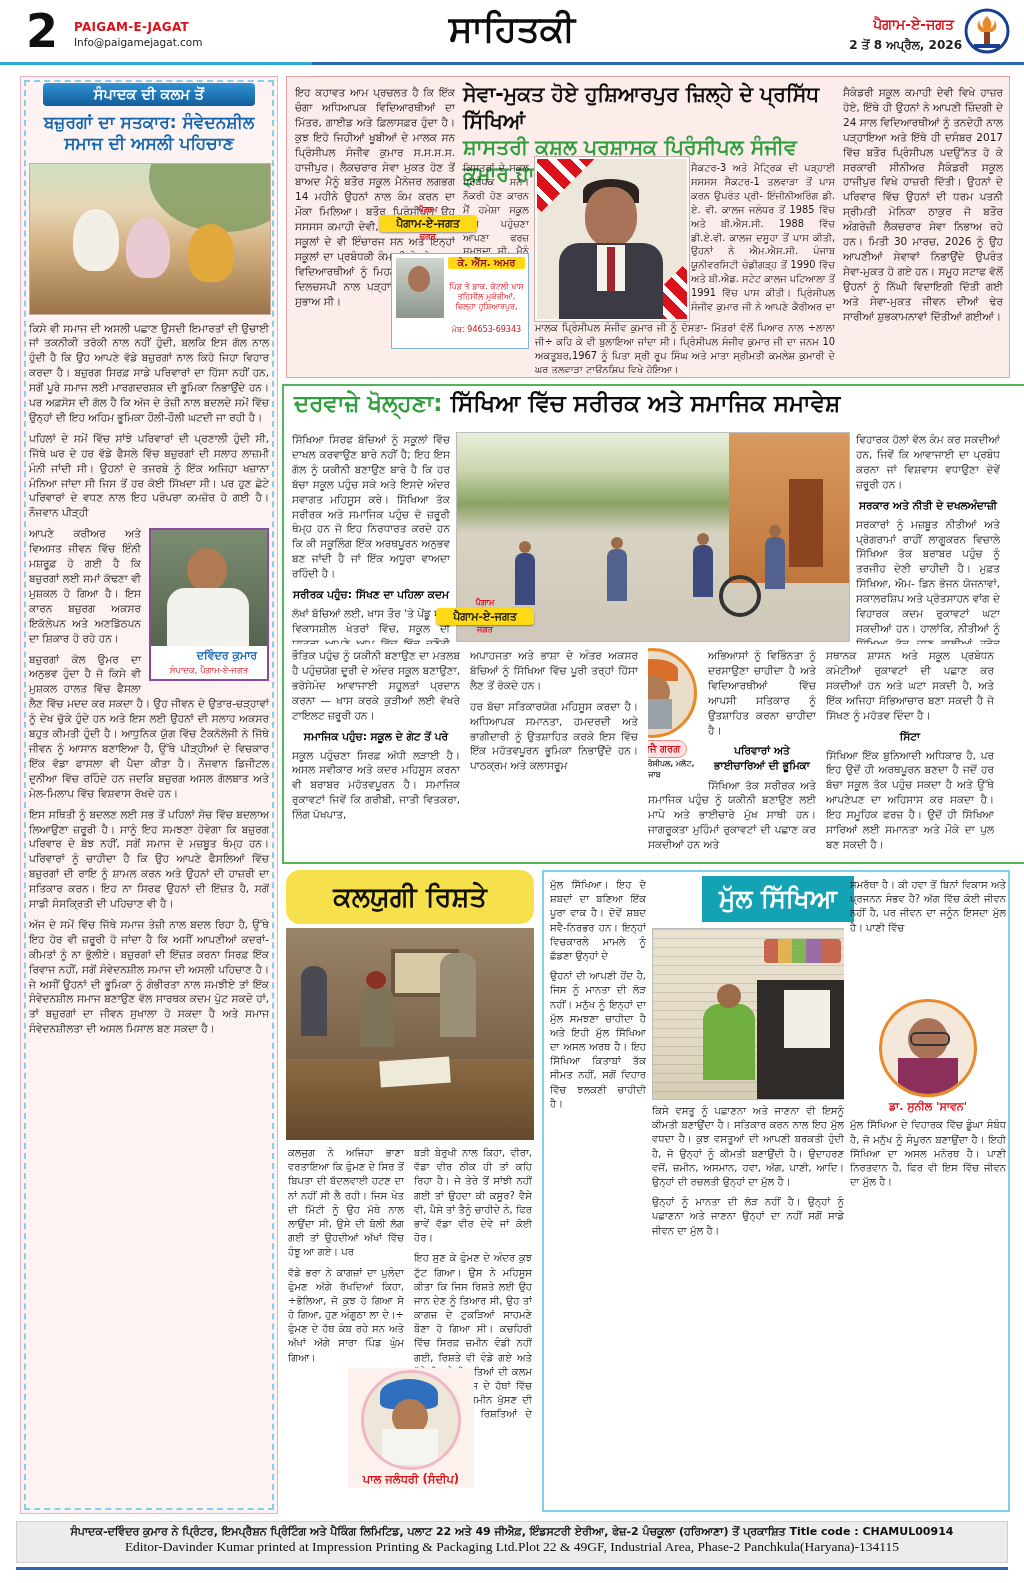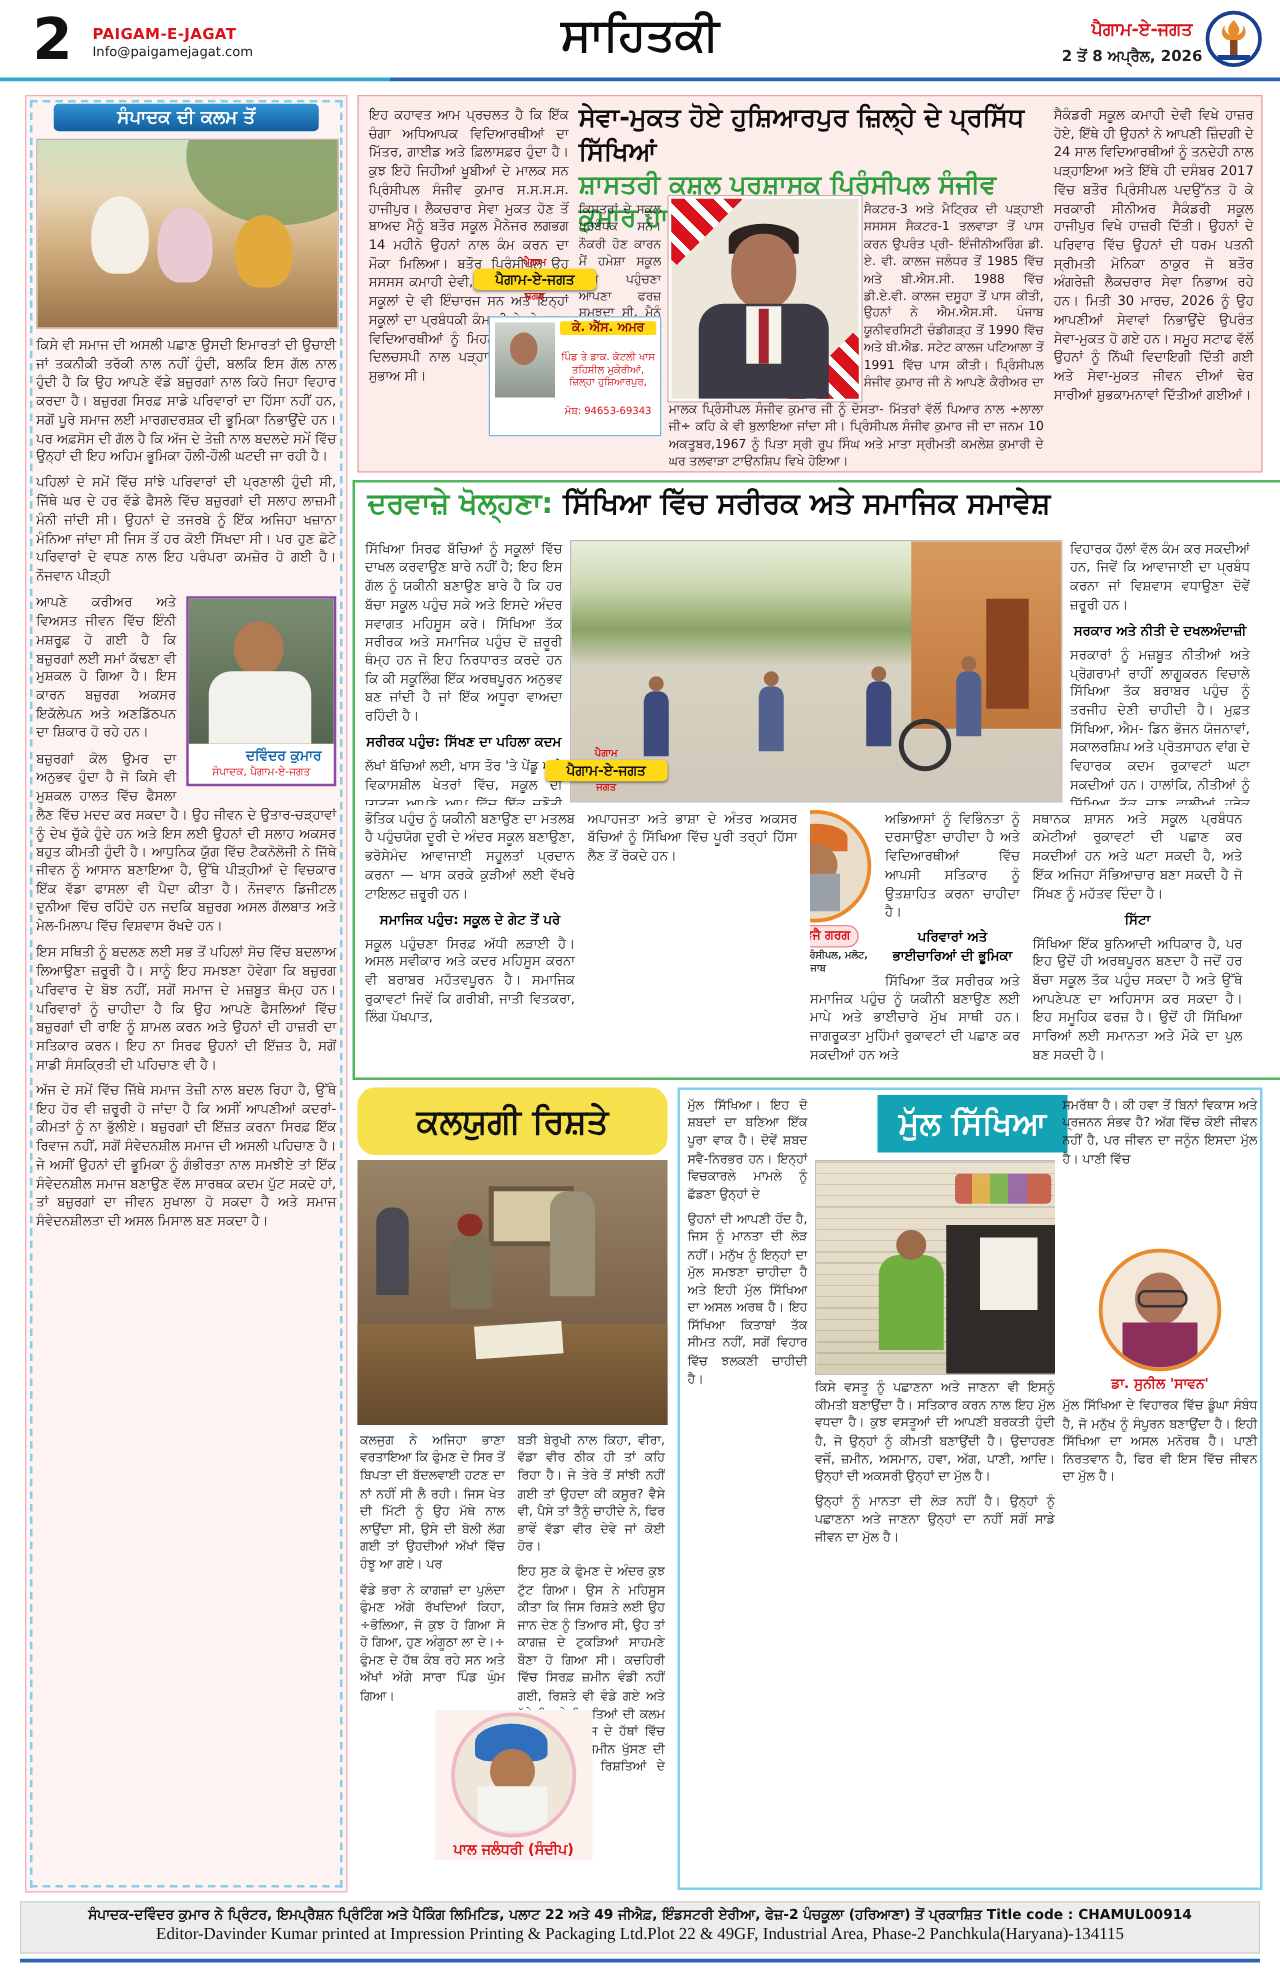--- a/index.html
+++ b/index.html
@@ -166,20 +166,21 @@
     <path d="M23 8 C27 13 29 16 26 20 C31 18 31 14 30 12 C34 16 33 22 28 24 L18 24 C13 22 12 16 16 12 C15 15 16 18 20 20 C17 16 19 12 23 8 Z" fill="#e8892a"></path>
     <rect x="20" y="24" width="6" height="12" fill="#8a4520"></rect>
     <path d="M10 36 h26 v4 h-26 z" fill="#1b3f8f"></path>
   </svg>
 </div>
 <div class="rule1"></div>
 <div class="rule2"></div>
 
 <section class="edbox">
   <div class="kicker">ਸੰਪਾਦਕ ਦੀ ਕਲਮ ਤੋਂ</div>
+  <div class="edhead">ਬਜ਼ੁਰਗਾਂ ਦਾ ਸਤਕਾਰ: ਸੰਵੇਦਨਸ਼ੀਲ ਸਮਾਜ ਦੀ ਅਸਲੀ ਪਹਿਚਾਣ</div>
   <div class="edphoto">
     <span class="tree"></span>
     <span class="b1"></span>
     <span class="b2"></span>
     <span class="b3"></span>
   </div>
   <div class="bt" style="margin-top:6px;">
     <p>ਕਿਸੇ ਵੀ ਸਮਾਜ ਦੀ ਅਸਲੀ ਪਛਾਣ ਉਸਦੀ ਇਮਾਰਤਾਂ ਦੀ ਉਚਾਈ ਜਾਂ ਤਕਨੀਕੀ ਤਰੱਕੀ ਨਾਲ ਨਹੀਂ ਹੁੰਦੀ, ਬਲਕਿ ਇਸ ਗੱਲ ਨਾਲ ਹੁੰਦੀ ਹੈ ਕਿ ਉਹ ਆਪਣੇ ਵੱਡੇ ਬਜ਼ੁਰਗਾਂ ਨਾਲ ਕਿਹੋ ਜਿਹਾ ਵਿਹਾਰ ਕਰਦਾ ਹੈ। ਬਜ਼ੁਰਗ ਸਿਰਫ਼ ਸਾਡੇ ਪਰਿਵਾਰਾਂ ਦਾ ਹਿੱਸਾ ਨਹੀਂ ਹਨ, ਸਗੋਂ ਪੂਰੇ ਸਮਾਜ ਲਈ ਮਾਰਗਦਰਸ਼ਕ ਦੀ ਭੂਮਿਕਾ ਨਿਭਾਉਂਦੇ ਹਨ। ਪਰ ਅਫ਼ਸੋਸ ਦੀ ਗੱਲ ਹੈ ਕਿ ਅੱਜ ਦੇ ਤੇਜ਼ੀ ਨਾਲ ਬਦਲਦੇ ਸਮੇਂ ਵਿੱਚ ਉਨ੍ਹਾਂ ਦੀ ਇਹ ਅਹਿਮ ਭੂਮਿਕਾ ਹੌਲੀ-ਹੌਲੀ ਘਟਦੀ ਜਾ ਰਹੀ ਹੈ।</p>
     <p>ਪਹਿਲਾਂ ਦੇ ਸਮੇਂ ਵਿੱਚ ਸਾਂਝੇ ਪਰਿਵਾਰਾਂ ਦੀ ਪ੍ਰਣਾਲੀ ਹੁੰਦੀ ਸੀ, ਜਿੱਥੇ ਘਰ ਦੇ ਹਰ ਵੱਡੇ ਫੈਸਲੇ ਵਿੱਚ ਬਜ਼ੁਰਗਾਂ ਦੀ ਸਲਾਹ ਲਾਜ਼ਮੀ ਮੰਨੀ ਜਾਂਦੀ ਸੀ। ਉਹਨਾਂ ਦੇ ਤਜਰਬੇ ਨੂੰ ਇੱਕ ਅਜਿਹਾ ਖਜ਼ਾਨਾ ਮੰਨਿਆ ਜਾਂਦਾ ਸੀ ਜਿਸ ਤੋਂ ਹਰ ਕੋਈ ਸਿੱਖਦਾ ਸੀ। ਪਰ ਹੁਣ ਛੋਟੇ ਪਰਿਵਾਰਾਂ ਦੇ ਵਧਣ ਨਾਲ ਇਹ ਪਰੰਪਰਾ ਕਮਜ਼ੋਰ ਹੋ ਗਈ ਹੈ। ਨੌਜਵਾਨ ਪੀੜ੍ਹੀ</p>
     <div class="edinset">
@@ -264,20 +265,21 @@
     <div class="l3">ਜਗਤ</div>
   </div>
   <div class="inc-row2">
     <div class="col bt">
       <p>ਭੌਤਿਕ ਪਹੁੰਚ ਨੂੰ ਯਕੀਨੀ ਬਣਾਉਣ ਦਾ ਮਤਲਬ ਹੈ ਪਹੁੰਚਯੋਗ ਦੂਰੀ ਦੇ ਅੰਦਰ ਸਕੂਲ ਬਣਾਉਣਾ, ਭਰੋਸੇਮੰਦ ਆਵਾਜਾਈ ਸਹੂਲਤਾਂ ਪ੍ਰਦਾਨ ਕਰਨਾ — ਖਾਸ ਕਰਕੇ ਕੁੜੀਆਂ ਲਈ ਵੱਖਰੇ ਟਾਇਲਟ ਜ਼ਰੂਰੀ ਹਨ।</p>
       <div class="sub">ਸਮਾਜਿਕ ਪਹੁੰਚ: ਸਕੂਲ ਦੇ ਗੇਟ ਤੋਂ ਪਰੇ</div>
       <p>ਸਕੂਲ ਪਹੁੰਚਣਾ ਸਿਰਫ਼ ਅੱਧੀ ਲੜਾਈ ਹੈ। ਅਸਲ ਸਵੀਕਾਰ ਅਤੇ ਕਦਰ ਮਹਿਸੂਸ ਕਰਨਾ ਵੀ ਬਰਾਬਰ ਮਹੱਤਵਪੂਰਨ ਹੈ। ਸਮਾਜਿਕ ਰੁਕਾਵਟਾਂ ਜਿਵੇਂ ਕਿ ਗਰੀਬੀ, ਜਾਤੀ ਵਿਤਕਰਾ, ਲਿੰਗ ਪੱਖਪਾਤ,</p>
     </div>
     <div class="col bt">
       <p>ਅਪਾਹਜਤਾ ਅਤੇ ਭਾਸ਼ਾ ਦੇ ਅੰਤਰ ਅਕਸਰ ਬੱਚਿਆਂ ਨੂੰ ਸਿੱਖਿਆ ਵਿੱਚ ਪੂਰੀ ਤਰ੍ਹਾਂ ਹਿੱਸਾ ਲੈਣ ਤੋਂ ਰੋਕਦੇ ਹਨ।</p>
+      <p>ਹਰ ਬੱਚਾ ਸਤਿਕਾਰਯੋਗ ਮਹਿਸੂਸ ਕਰਦਾ ਹੈ। ਅਧਿਆਪਕ ਸਮਾਨਤਾ, ਹਮਦਰਦੀ ਅਤੇ ਭਾਗੀਦਾਰੀ ਨੂੰ ਉਤਸ਼ਾਹਿਤ ਕਰਕੇ ਇਸ ਵਿੱਚ ਇੱਕ ਮਹੱਤਵਪੂਰਨ ਭੂਮਿਕਾ ਨਿਭਾਉਂਦੇ ਹਨ। ਪਾਠਕ੍ਰਮ ਅਤੇ ਕਲਾਸਰੂਮ</p>
     </div>
     <div class="col bt">
       <div class="garg">
         <div class="cir">
           <span class="cap"></span>
           <span class="fc"></span>
           <span class="bd"></span>
         </div>
         <span class="nm">ਡਾ. ਵਿਜੈ ਗਰਗ</span>
         <div class="tt">ਸੇਵਾਮੁਕਤ ਪ੍ਰਿੰਸੀਪਲ, ਮਲੋਟ, ਪੰਜਾਬ</div>
@@ -332,21 +334,21 @@
   </div>
   <div class="mull-mid">
     <div class="mull-photo">
       <span class="scrib"></span>
       <span class="toys"></span>
       <span class="desk"></span>
       <span class="paper"></span>
       <span class="boy"></span>
     </div>
     <div class="bt" style="margin-top:4px;">
-      <p>ਕਿਸੇ ਵਸਤੂ ਨੂੰ ਪਛਾਣਨਾ ਅਤੇ ਜਾਣਨਾ ਵੀ ਇਸਨੂੰ ਕੀਮਤੀ ਬਣਾਉਂਦਾ ਹੈ। ਸਤਿਕਾਰ ਕਰਨ ਨਾਲ ਇਹ ਮੁੱਲ ਵਧਦਾ ਹੈ। ਕੁਝ ਵਸਤੂਆਂ ਦੀ ਆਪਣੀ ਬਰਕਤੀ ਹੁੰਦੀ ਹੈ, ਜੋ ਉਨ੍ਹਾਂ ਨੂੰ ਕੀਮਤੀ ਬਣਾਉਂਦੀ ਹੈ। ਉਦਾਹਰਣ ਵਜੋਂ, ਜ਼ਮੀਨ, ਅਸਮਾਨ, ਹਵਾ, ਅੱਗ, ਪਾਣੀ, ਆਦਿ। ਉਨ੍ਹਾਂ ਦੀ ਅਕਸਰੀ ਉਨ੍ਹਾਂ ਦਾ ਮੁੱਲ ਹੈ।</p>
+      <p>ਕਿਸੇ ਵਸਤੂ ਨੂੰ ਪਛਾਣਨਾ ਅਤੇ ਜਾਣਨਾ ਵੀ ਇਸਨੂੰ ਕੀਮਤੀ ਬਣਾਉਂਦਾ ਹੈ। ਸਤਿਕਾਰ ਕਰਨ ਨਾਲ ਇਹ ਮੁੱਲ ਵਧਦਾ ਹੈ। ਕੁਝ ਵਸਤੂਆਂ ਦੀ ਆਪਣੀ ਬਰਕਤੀ ਹੁੰਦੀ ਹੈ, ਜੋ ਉਨ੍ਹਾਂ ਨੂੰ ਕੀਮਤੀ ਬਣਾਉਂਦੀ ਹੈ। ਉਦਾਹਰਣ ਵਜੋਂ, ਜ਼ਮੀਨ, ਅਸਮਾਨ, ਹਵਾ, ਅੱਗ, ਪਾਣੀ, ਆਦਿ। ਉਨ੍ਹਾਂ ਦੀ ਰਚਲਤੀ ਉਨ੍ਹਾਂ ਦਾ ਮੁੱਲ ਹੈ।</p>
       <p>ਉਨ੍ਹਾਂ ਨੂੰ ਮਾਨਤਾ ਦੀ ਲੋੜ ਨਹੀਂ ਹੈ। ਉਨ੍ਹਾਂ ਨੂੰ ਪਛਾਣਨਾ ਅਤੇ ਜਾਣਨਾ ਉਨ੍ਹਾਂ ਦਾ ਨਹੀਂ ਸਗੋਂ ਸਾਡੇ ਜੀਵਨ ਦਾ ਮੁੱਲ ਹੈ।</p>
     </div>
   </div>
   <div class="mull-cr bt">
     <p>ਸਮਰੱਥਾ ਹੈ। ਕੀ ਹਵਾ ਤੋਂ ਬਿਨਾਂ ਵਿਕਾਸ ਅਤੇ ਪ੍ਰਜਨਨ ਸੰਭਵ ਹੈ? ਅੱਗ ਵਿੱਚ ਕੋਈ ਜੀਵਨ ਨਹੀਂ ਹੈ, ਪਰ ਜੀਵਨ ਦਾ ਜਨੂੰਨ ਇਸਦਾ ਮੁੱਲ ਹੈ। ਪਾਣੀ ਵਿੱਚ</p>
     <div class="sunil">
       <div class="cir">
         <span class="fc"></span>
         <span class="gl"></span>
         <span class="bd"></span>

